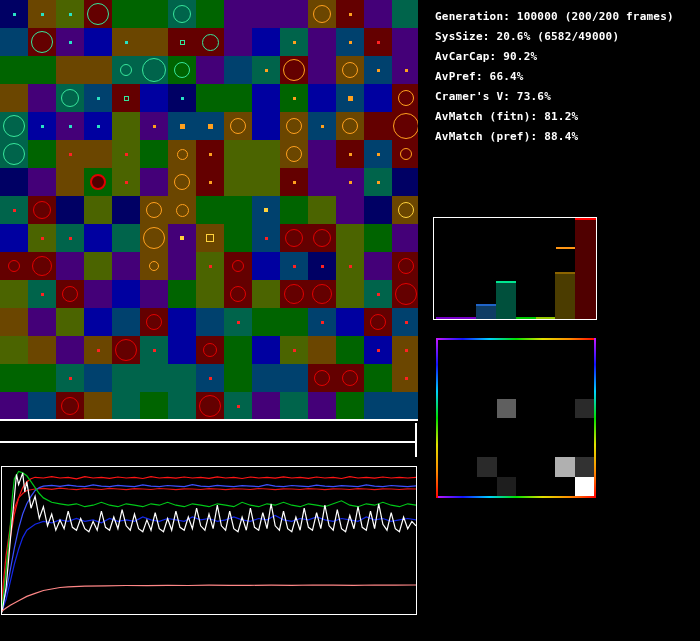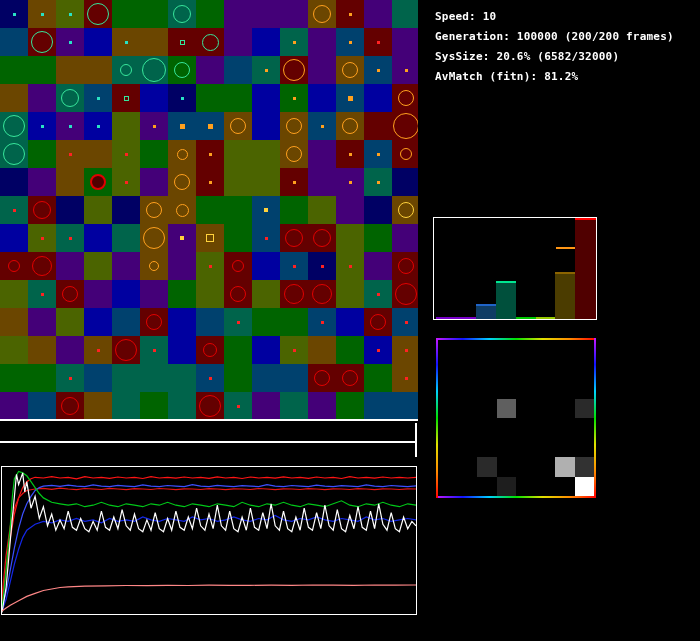--- a/index.html
+++ b/index.html
@@ -373,21 +373,21 @@
       <div class="agent dot" style="width: 3px; height: 3px; left: 404.5px; top: 376.5px; background: rgb(255, 34, 34);"></div>
       <div class="agent ring" style="width: 18px; height: 18px; left: 61px; top: 397px; border: 1.5px solid rgb(225, 0, 0);"></div>
       <div class="agent ring" style="width: 22px; height: 22px; left: 199px; top: 395px; border: 1.5px solid rgb(225, 0, 0);"></div>
       <div class="agent dot" style="width: 3px; height: 3px; left: 236.5px; top: 404.5px; background: rgb(255, 34, 34);"></div>
     </div>
 
   <div class="sep" id="sep-grid-bottom" style="left: 0px; top: 419px; width: 418px; height: 2px;"></div>
   <div class="sep" id="sep-progress" style="left: 0px; top: 441px; width: 415px; height: 2px;"></div>
   <div class="sep" id="sep-tick" style="left: 415px; top: 423px; width: 2px; height: 34px;"></div>
 
-  <div id="stats" style="color: rgb(255, 255, 255);"><div>Speed: 10</div><div>Generation: 100000 (200/200 frames)</div><div>SysSize: 20.6% (6582/32000)</div><div>AvMatch (fitn): 81.2%</div></div>
+  <div id="stats" style="color: rgb(255, 255, 255);"><div>Generation: 100000 (200/200 frames)</div><div>SysSize: 20.6% (6582/49000)</div><div>AvCarCap: 90.2%</div><div>AvPref: 66.4%</div><div>Cramer's V: 73.6%</div><div>AvMatch (fitn): 81.2%</div><div>AvMatch (pref): 88.4%</div></div>
 
   <div id="barchart">
     <div id="bar-marker" style="left: 122px; width: 19px; bottom: 70px; height: 2px; background: rgb(255, 150, 22);"></div>
     <span id="bar-label" style="color: rgb(255, 50, 50);">m f</span>
   <div class="bar" style="left: 2px; width: 40px; height: 2px; background: rgb(120, 0, 200); border-top: 2px solid rgb(120, 0, 200); box-sizing: border-box;"></div>
       <div class="bar" style="left: 42px; width: 20px; height: 15px; background: rgb(15, 60, 100); border-top: 2px solid rgb(32, 100, 200); box-sizing: border-box;"></div>
       <div class="bar" style="left: 62px; width: 20px; height: 38px; background: rgb(0, 80, 60); border-top: 2px solid rgb(0, 230, 145); box-sizing: border-box;"></div>
       <div class="bar" style="left: 82px; width: 20px; height: 2px; background: rgb(0, 200, 0); border-top: 2px solid rgb(0, 200, 0); box-sizing: border-box;"></div>
       <div class="bar" style="left: 102px; width: 19px; height: 2px; background: rgb(150, 200, 0); border-top: 2px solid rgb(150, 200, 0); box-sizing: border-box;"></div>
       <div class="bar" style="left: 121px; width: 20px; height: 47px; background: rgb(75, 60, 0); border-top: 2px solid rgb(140, 100, 0); box-sizing: border-box;"></div>

